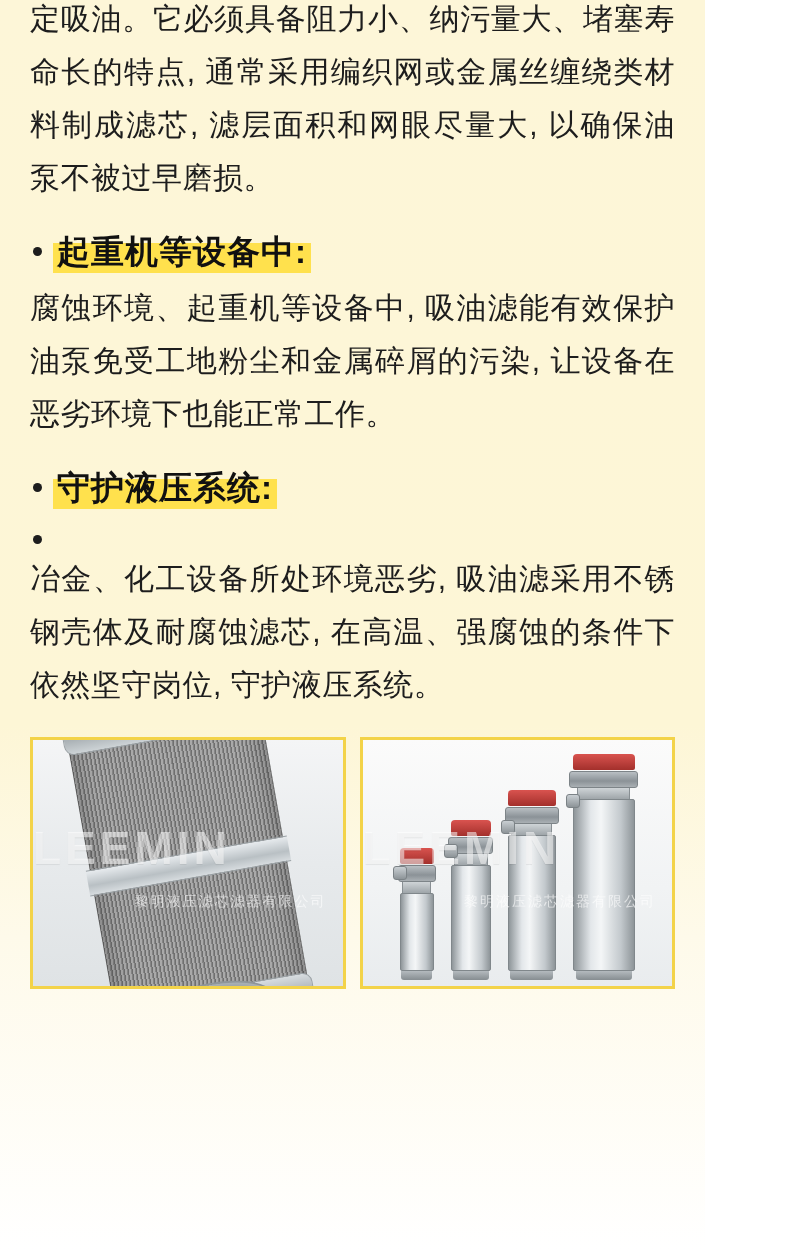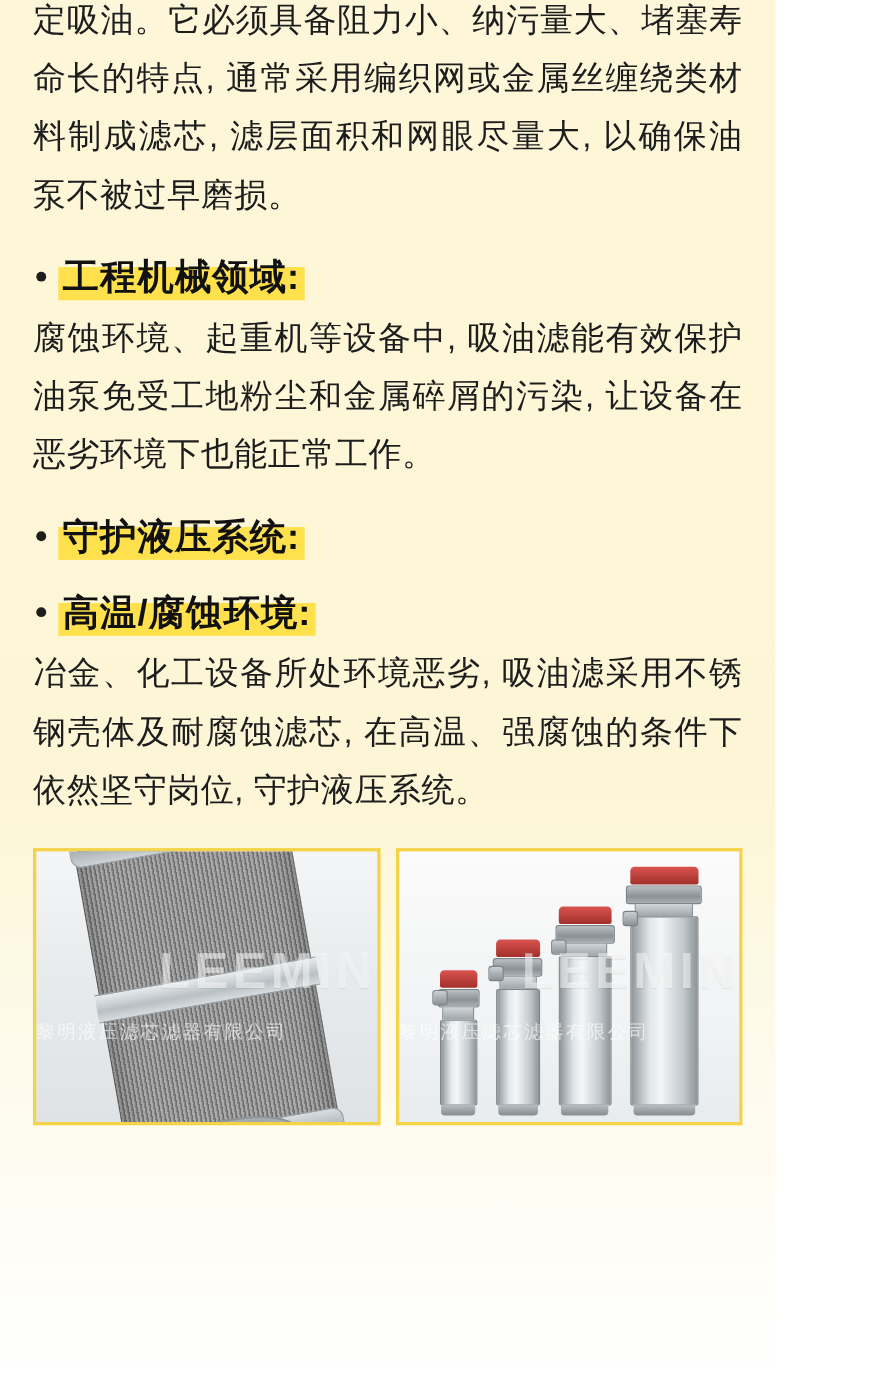--- a/index.html
+++ b/index.html
@@ -83,35 +83,35 @@
   }
   .img-card.right {
     background: linear-gradient(to bottom, #fbfbfb 0%, #f1f3f4 60%, #e9ecee 100%);
   }
   .watermark {
     position: absolute;
     left: 0;
     right: 0;
     top: 44%;
     transform: translateY(-50%);
-    text-align: right;
+    text-align: left;
     font-size: 46px;
     font-weight: bold;
     letter-spacing: 4px;
     color: rgba(255,255,255,0.55);
     text-shadow: 0 1px 1px rgba(0,0,0,0.07);
     pointer-events: none;
   }
   .watermark-sub {
     position: absolute;
     left: 0;
     right: 16px;
     top: 62%;
-    text-align: left;
-    font-size: 17px;
+    text-align: right;
+    font-size: 14px;
     letter-spacing: 2px;
     color: rgba(255,255,255,0.62);
     pointer-events: none;
   }
 
   
   .cartridge {
     position: absolute;
     left: 50%;
     top: 50%;
@@ -236,32 +236,31 @@
 <body>
 
 <div class="page">
 
   <div class="content">
 
     <p class="para first">定吸油。它必须具备阻力小、纳污量大、堵塞寿命长的特点, 通常采用编织网或金属丝缠绕类材料制成滤芯, 滤层面积和网眼尽量大, 以确保油泵不被过早磨损。</p>
 
     <div class="heading-row">
       <span class="bullet-dot"></span>
-      <span class="heading-text">工程机械领域:</span>
+      <span class="heading-text">起重机等设备中:</span>
     </div>
     <p class="para">腐蚀环境、起重机等设备中, 吸油滤能有效保护油泵免受工地粉尘和金属碎屑的污染, 让设备在恶劣环境下也能正常工作。</p>
 
     <div class="heading-row">
       <span class="bullet-dot"></span>
       <span class="heading-text">守护液压系统:</span>
     </div>
 
     <div class="heading-row">
       <span class="bullet-dot"></span>
-      <span class="heading-text">高温/腐蚀环境:</span>
     </div>
     <p class="para">冶金、化工设备所处环境恶劣, 吸油滤采用不锈钢壳体及耐腐蚀滤芯, 在高温、强腐蚀的条件下依然坚守岗位, 守护液压系统。</p>
 
   </div>
 
   <div class="images-row">
 
     <div class="img-card left">
       <div class="cartridge">
         <div class="body"></div>

